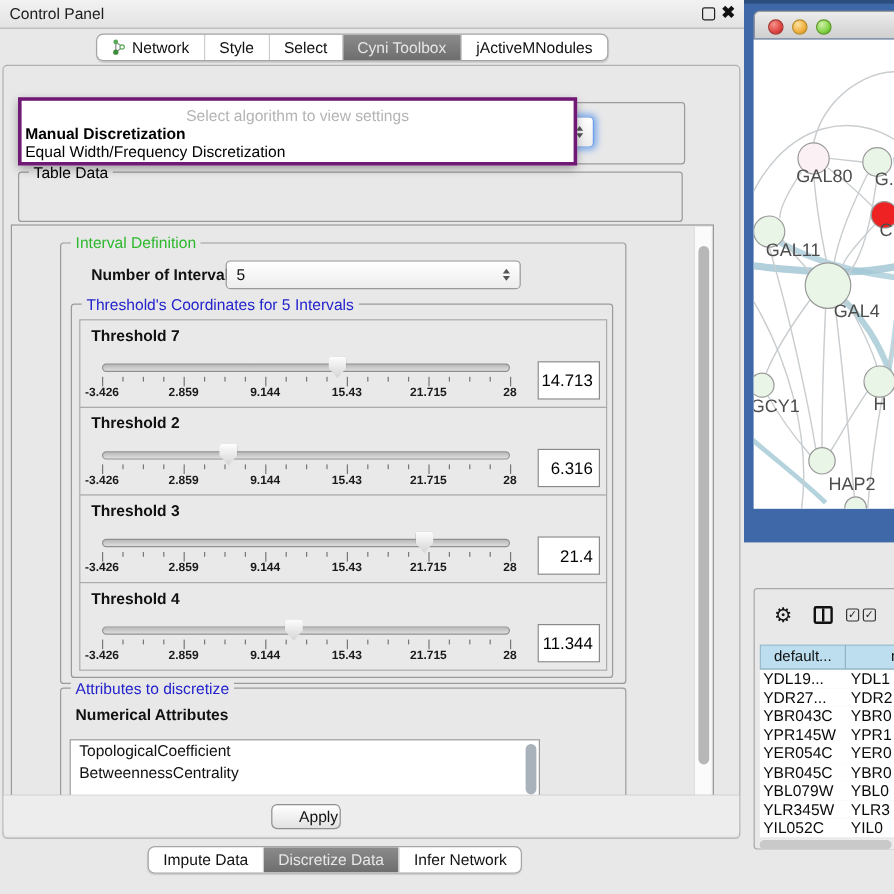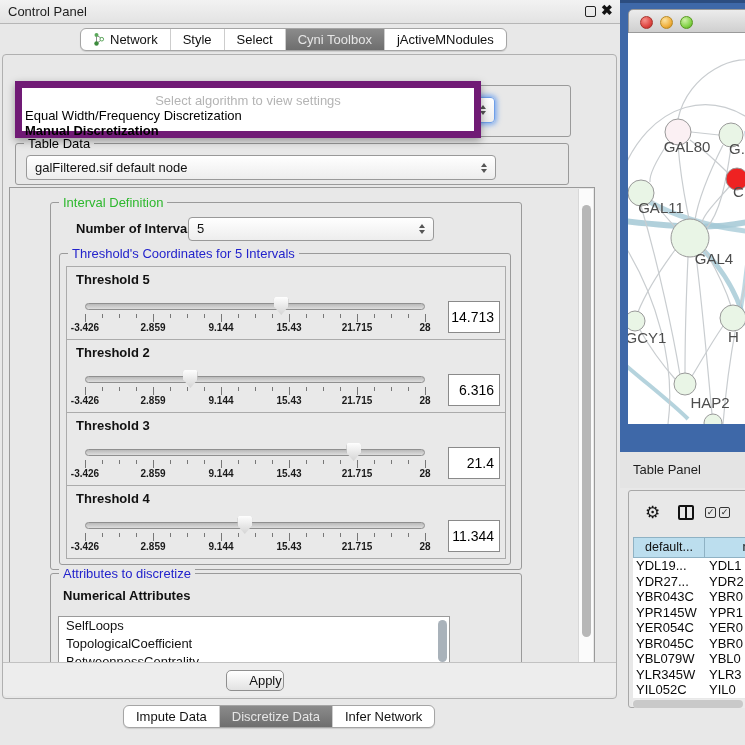--- a/index.html
+++ b/index.html
@@ -37,21 +37,21 @@
   .combo .arrows { position:absolute; right:7px; top:50%; transform:translateY(-50%); width:7px; height:12px; }
   .combo .arrows:before { content:""; position:absolute; left:0; top:0; border:3.5px solid transparent; border-bottom:4px solid #555; margin-top:-2px; }
   .combo .arrows:after  { content:""; position:absolute; left:0; bottom:0; border:3.5px solid transparent; border-top:4px solid #555; margin-bottom:-2px; }
 
   
   #algo-legend { position:absolute; left:20px; top:16px; font-size:13px; color:#222;margin-top:27px; }
   #algo-group { left:12px; top:30px; width:556px; height:52px; }
   #algo-combo { left:22px; top:42px; width:470px; height:26px; border-color:#6f9fe8; box-shadow:0 0 5px 2px rgba(90,150,240,.75); }
 
   #algo-popup { position:absolute; left:12px; top:26px; width:466px; height:57px; background:#fff;
-    border:7px solid #701a75; box-shadow:0 3px 8px rgba(0,0,0,.35); z-index:40; }
+    border:3px solid #701a75; box-shadow:0 3px 8px rgba(0,0,0,.35); z-index:40; }
   .dd-placeholder { text-align:center; color:#b4b4b4; font-size:13px; padding-top:5px; height:20px; }
   .dd-item { font-size:13px; color:#000; padding-left:3px; line-height:15px; white-space:nowrap; }
   .dd-item.selected { font-weight:bold; }
 
   #tabledata-group { left:12px; top:88px; width:554px; height:42px; }
   #tabledata-combo { left:10px; top:11px; width:470px; height:25px; line-height:23px; }
   #intervals-combo { line-height:22px; }
 
   #scrollpane { position:absolute; left:6px; top:132px; width:586px; height:478px;
     border:1px solid #9a9a9a; background:#e8e8e8; overflow:hidden; }
@@ -175,48 +175,44 @@
 
       <span id="algo-legend">Discretization Algorithm</span>
       <div class="groupbox" id="algo-group"></div>
       <div class="combo" id="algo-combo">
           <span class="arrows"></span>
         </div>
 
       <div id="algo-popup">
         <div class="dd-placeholder">Select algorithm to view settings</div>
         <div id="dd-items">
+            <div class="dd-item selected">Manual Discretization</div>
             <div class="dd-item">Equal Width/Frequency Discretization</div>
-            <div class="dd-item selected">Manual Discretization</div>
           </div>
       </div>
 
       <div class="groupbox" id="tabledata-group">
         <span class="grouplegend">Table Data</span>
-        <div class="combo" id="tabledata-combo">
-          <span>galFiltered.sif default node</span>
-          <span class="arrows"></span>
-        </div>
       </div>
 
       <div id="scrollpane">
 
         <div class="groupbox" id="interval-group">
           <span class="grouplegend legend-green">Interval Definition</span>
           <span id="noi-label">Number of Intervals</span>
           <div class="combo" id="intervals-combo">
             <span>5</span>
             <span class="arrows"></span>
           </div>
 
           <div class="groupbox" id="thresholds-group">
             <span class="grouplegend legend-blue">Threshold's Coordinates for 5 Intervals</span>
             <div id="thr-rows">
                 <div class="thr-row">
-                  <div class="thr-label">Threshold 5</div>
+                  <div class="thr-label">Threshold 7</div>
                   <div class="slider-zone">
                     <div class="sl-track"></div>
                     <div class="sl-thumb" style="left: 57.72%;"></div>
                   </div>
                   <div class="sl-ticks">
                     <i style="left: 0%; height: 8px;"></i>
                     <i style="left: 5%; height: 4px;"></i>
                     <i style="left: 10%; height: 4px;"></i>
                     <i style="left: 15%; height: 4px;"></i>
                     <i style="left: 20%; height: 8px;"></i>
@@ -366,21 +362,20 @@
                 </div>
               </div>
           </div>
         </div>
 
         <div class="groupbox" id="attrs-group">
           <span class="grouplegend legend-blue">Attributes to discretize</span>
           <span id="attrs-sublabel">Numerical Attributes</span>
           <div id="attr-list">
             <div id="attr-items">
-                <div class="attr-item">SelfLoops</div>
                 <div class="attr-item">TopologicalCoefficient</div>
                 <div class="attr-item">BetweennessCentrality</div>
               </div>
             <span id="attr-scroll-thumb"></span>
           </div>
         </div>
 
         <div class="vscroll">
           <span class="thumb" style="top:16px; height:432px;"></span>
         </div>
@@ -462,23 +457,20 @@
                 <text x="86" y="231" text-anchor="middle">GAL4</text>
                 <text x="18" y="310" text-anchor="middle">GCY1</text>
                 <text x="100" y="309" text-anchor="start">H</text>
                 <text x="82" y="375" text-anchor="middle">HAP2</text>
               </g>
           </svg>
         </div>
       </div>
     </div>
 
-    <div id="table-panel-header">
-      <span>Table Panel</span>
-    </div>
 
     <div id="table-panel">
       <div id="tp-toolbar">
         <span class="gear-ico">⚙</span>
         <span class="split-ico"></span>
         <span class="cb-ico cb-1">✓</span>
         <span class="cb-ico cb-2">✓</span>
       </div>
       <div id="tp-table">
         <div class="tp-headrow">

